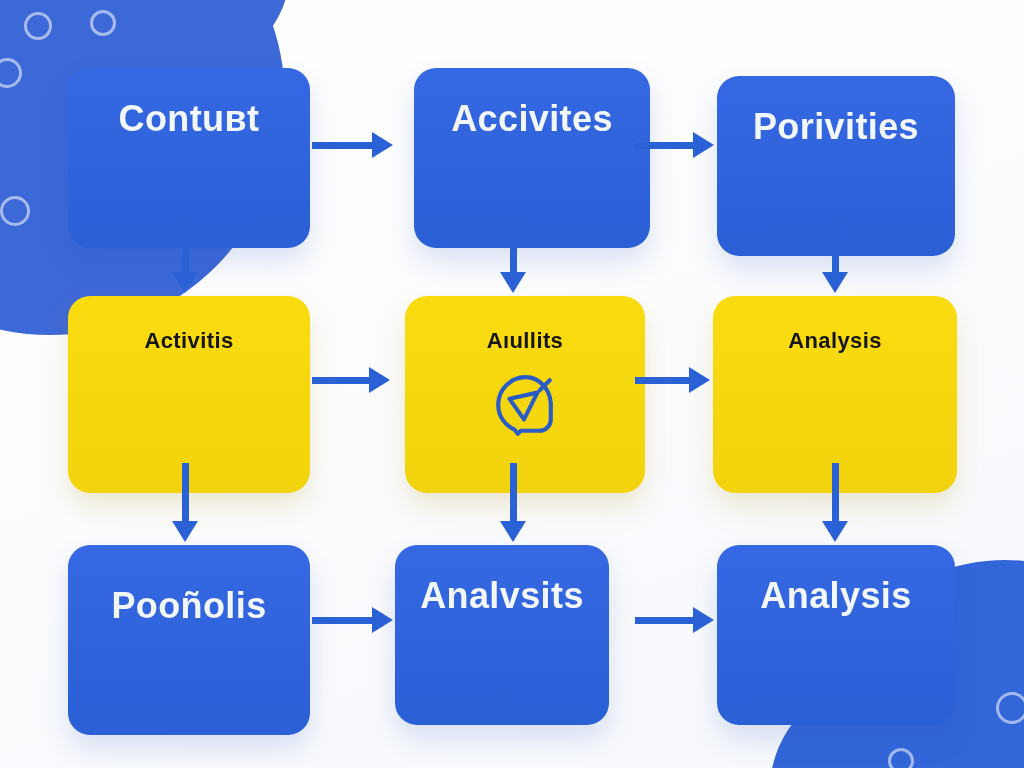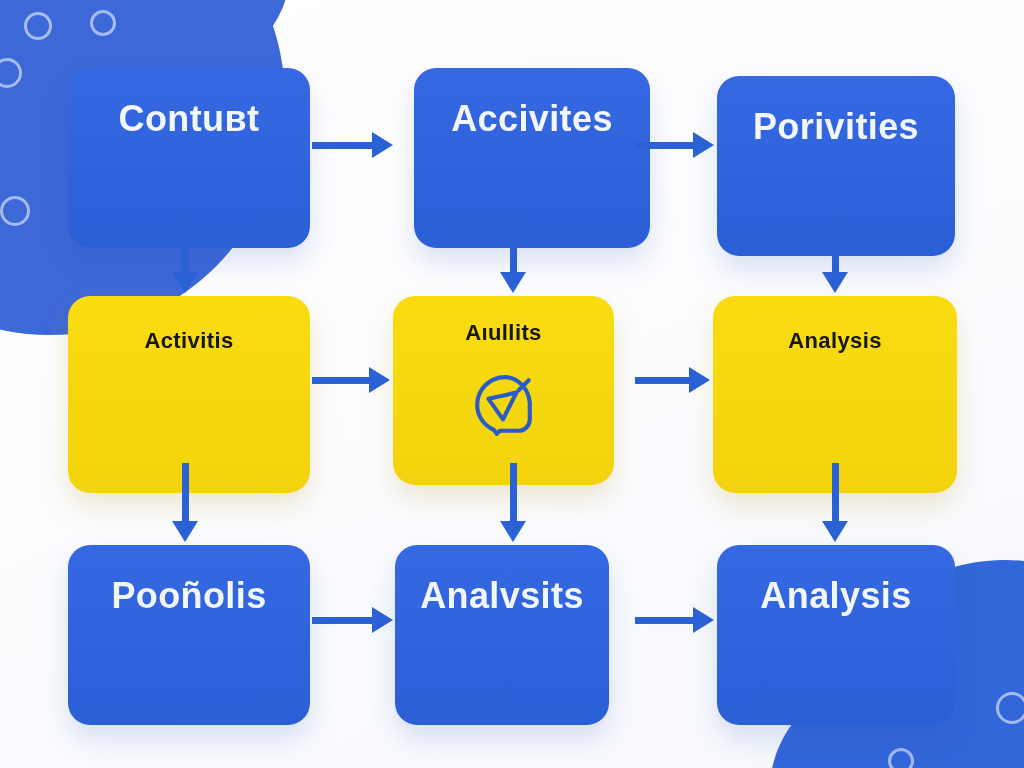--- a/index.html
+++ b/index.html
@@ -74,35 +74,35 @@
   <div class="box box-blue" style="left:414px;top:68px;width:236px;height:150px;padding-top:30px;">
     <span>Accivites</span>
   </div>
   <div class="box box-blue" style="left:717px;top:76px;width:238px;height:150px;padding-top:30px;">
     <span>Porivities</span>
   </div>
 
   <div class="box box-yellow" style="left:68px;top:296px;width:242px;height:165px;padding-top:32px;">
     <span>Activitis</span>
   </div>
-  <div class="box box-yellow" style="left:393px;top:296px;width:221px;height:165px;padding-top:24px;">
+  <div class="box box-yellow" style="left:405px;top:296px;width:240px;height:165px;padding-top:32px;">
     <span>Aıullits</span>
     <span class="box-icon">
       <svg width="66" height="66" viewBox="0 0 64 64" fill="none">
         <path d="M33 5 C18 5 6 17 6 32 C6 43 13 52 22 56 L25 60 L28 57 L46 57 C52 57 57 52 57 46 L57 30 C56 16 45 5 33 5 Z" stroke="#2a5cc8" stroke-width="4" stroke-linejoin="round"></path>
         <path d="M17 26 L44 20 L31 46 Z" stroke="#2a5cc8" stroke-width="4" stroke-linejoin="round"></path>
         <path d="M46 18 L56 8" stroke="#2a5cc8" stroke-width="4" stroke-linecap="round"></path>
       </svg>
     </span>
   </div>
   <div class="box box-yellow" style="left:713px;top:296px;width:244px;height:165px;padding-top:32px;">
     <span>Analysis</span>
   </div>
 
-  <div class="box box-blue" style="left:68px;top:545px;width:242px;height:150px;padding-top:30px;">
+  <div class="box box-blue" style="left:68px;top:545px;width:242px;height:150px;padding-top:40px;">
     <span>Pooñolis</span>
   </div>
   <div class="box box-blue" style="left:395px;top:545px;width:214px;height:150px;padding-top:30px;">
     <span>Analvsits</span>
   </div>
   <div class="box box-blue" style="left:717px;top:545px;width:238px;height:150px;padding-top:30px;">
     <span>Analysis</span>
   </div>
 
   <div class="arrow-h" style="left:312px;top:142px;width:60px;"></div>

